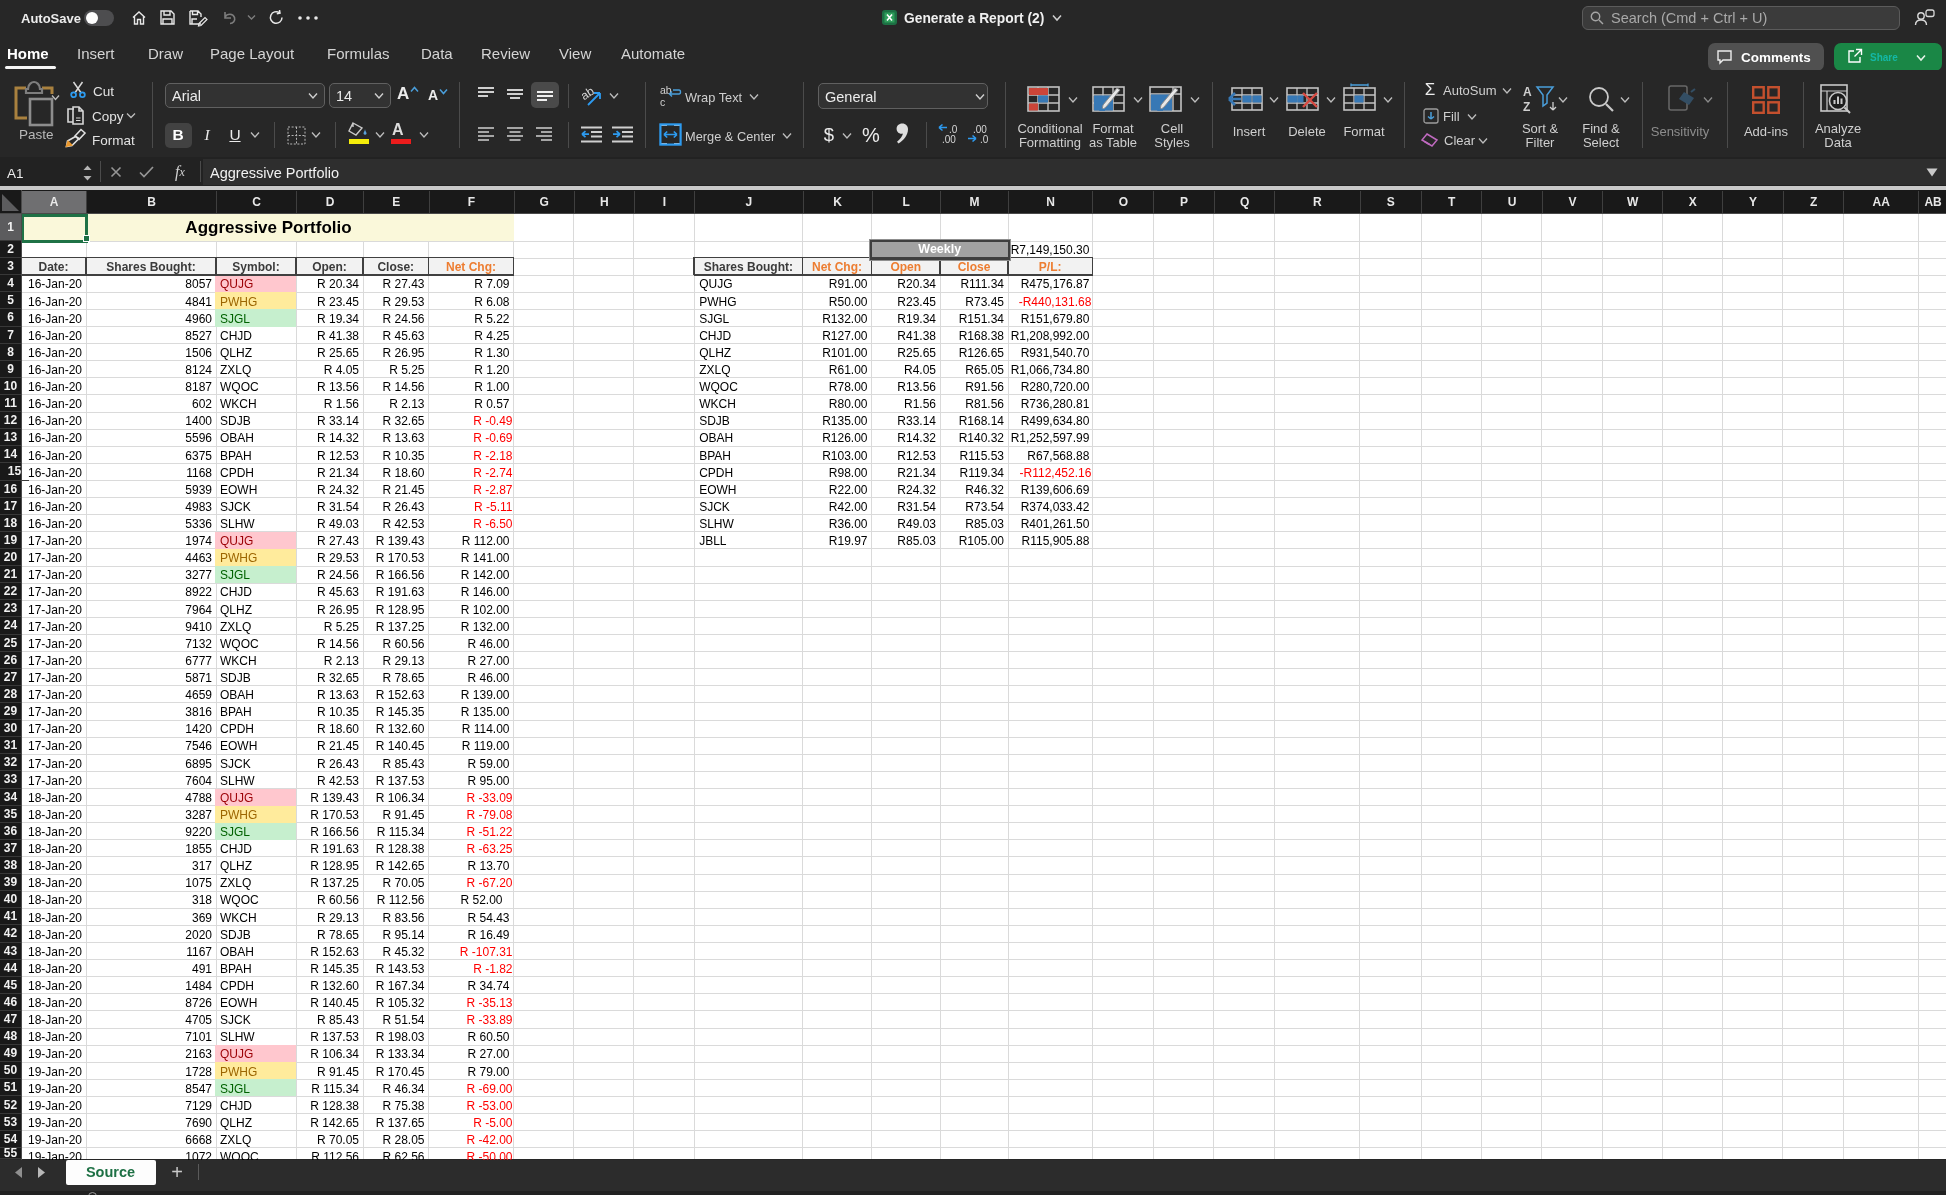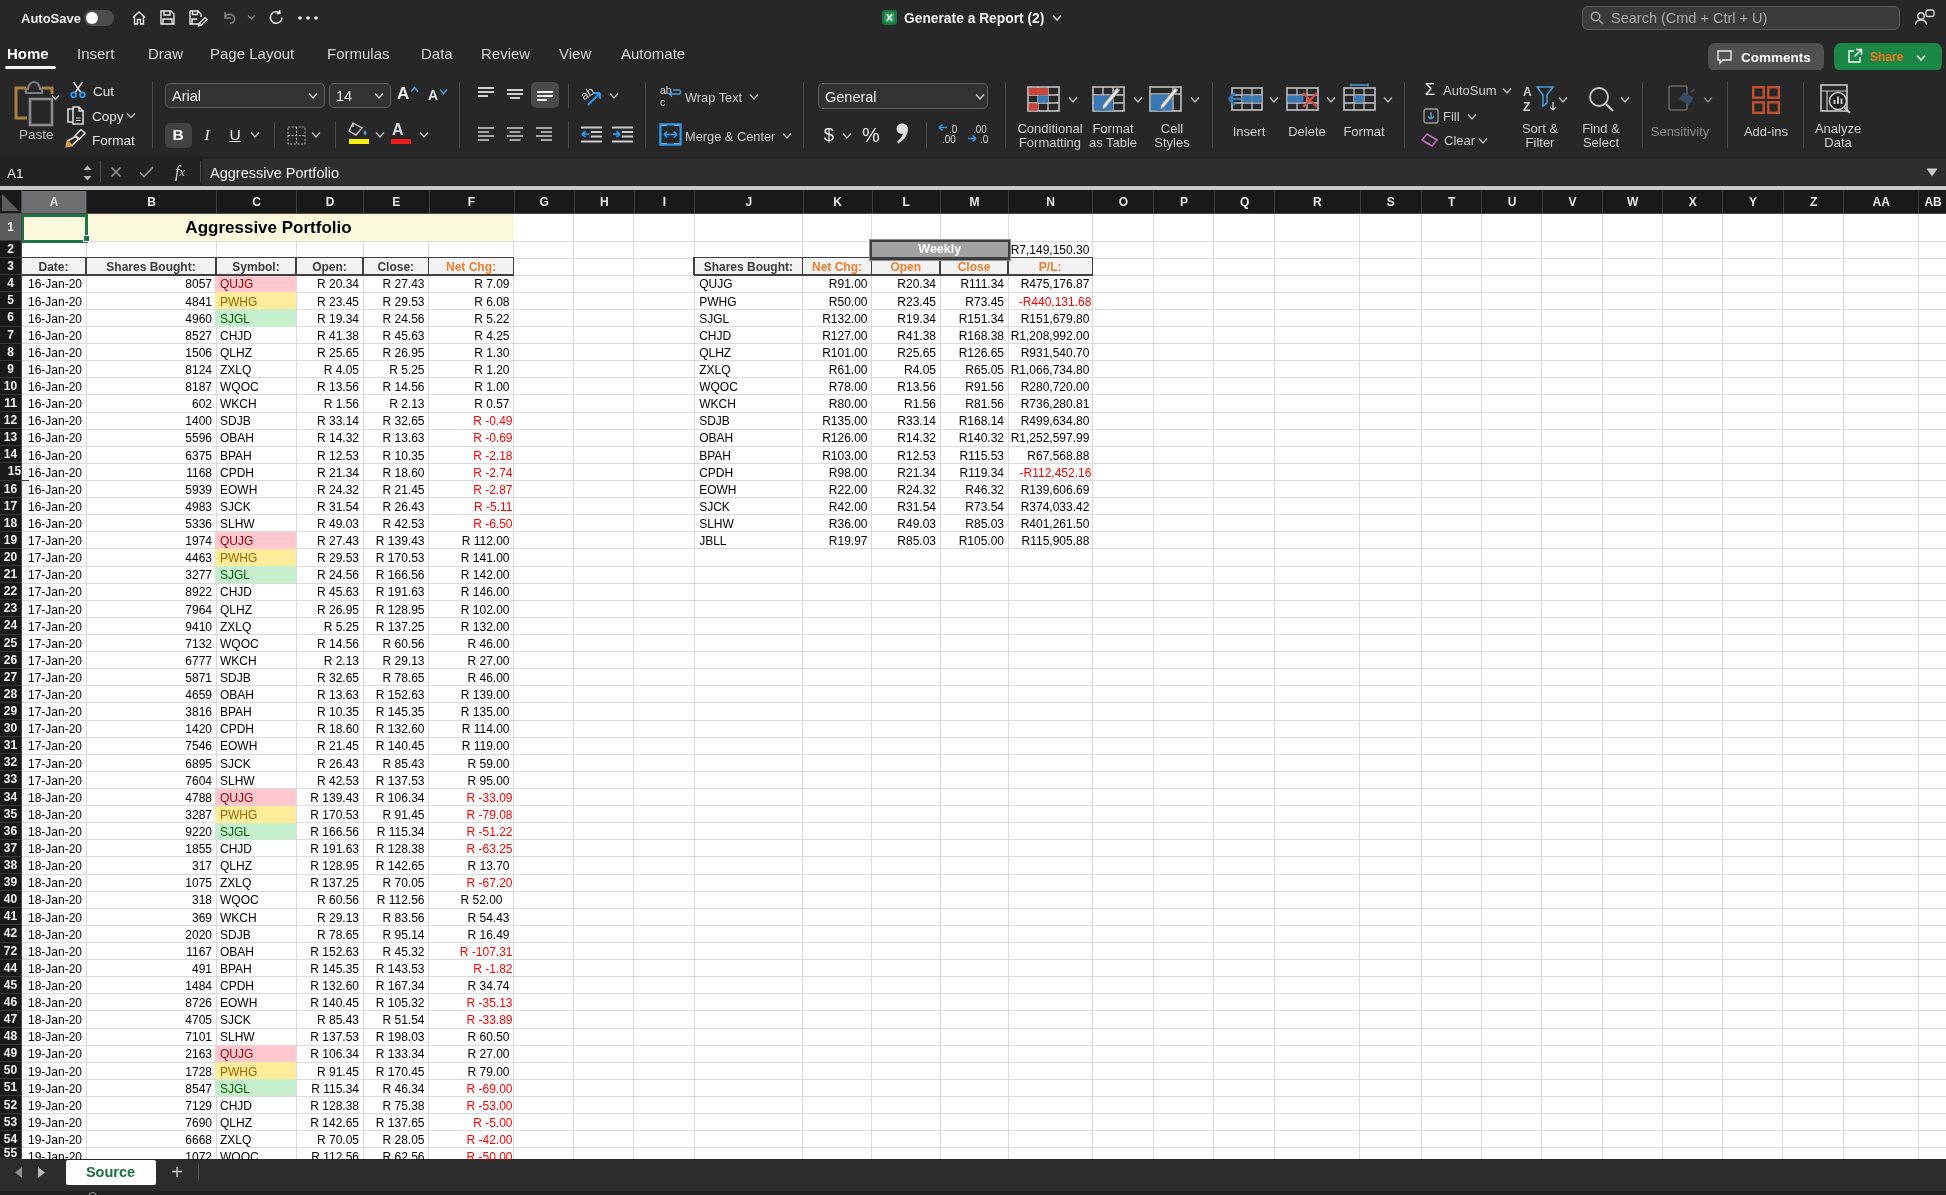--- a/index.html
+++ b/index.html
@@ -611,21 +611,21 @@
 <div class="rlab ct" style="left:0px;top:771.41px;width:21px;height:17.11px;background:transparent;border-bottom:1px solid #383838;">33</div>
 <div class="rlab ct" style="left:0px;top:788.52px;width:21px;height:17.11px;background:transparent;border-bottom:1px solid #383838;">34</div>
 <div class="rlab ct" style="left:0px;top:805.63px;width:21px;height:17.11px;background:transparent;border-bottom:1px solid #383838;">35</div>
 <div class="rlab ct" style="left:0px;top:822.74px;width:21px;height:17.11px;background:transparent;border-bottom:1px solid #383838;">36</div>
 <div class="rlab ct" style="left:0px;top:839.85px;width:21px;height:17.11px;background:transparent;border-bottom:1px solid #383838;">37</div>
 <div class="rlab ct" style="left:0px;top:856.96px;width:21px;height:17.11px;background:transparent;border-bottom:1px solid #383838;">38</div>
 <div class="rlab ct" style="left:0px;top:874.07px;width:21px;height:17.11px;background:transparent;border-bottom:1px solid #383838;">39</div>
 <div class="rlab ct" style="left:0px;top:891.18px;width:21px;height:17.11px;background:transparent;border-bottom:1px solid #383838;">40</div>
 <div class="rlab ct" style="left:0px;top:908.29px;width:21px;height:17.11px;background:transparent;border-bottom:1px solid #383838;">41</div>
 <div class="rlab ct" style="left:0px;top:925.4px;width:21px;height:17.11px;background:transparent;border-bottom:1px solid #383838;">42</div>
-<div class="rlab ct" style="left:0px;top:942.51px;width:21px;height:17.11px;background:transparent;border-bottom:1px solid #383838;">72</div>
+<div class="rlab ct" style="left:0px;top:942.51px;width:21px;height:17.11px;background:transparent;border-bottom:1px solid #383838;">43</div>
 <div class="rlab ct" style="left:0px;top:959.62px;width:21px;height:17.11px;background:transparent;border-bottom:1px solid #383838;">44</div>
 <div class="rlab ct" style="left:0px;top:976.73px;width:21px;height:17.11px;background:transparent;border-bottom:1px solid #383838;">45</div>
 <div class="rlab ct" style="left:0px;top:993.84px;width:21px;height:17.11px;background:transparent;border-bottom:1px solid #383838;">46</div>
 <div class="rlab ct" style="left:0px;top:1010.95px;width:21px;height:17.11px;background:transparent;border-bottom:1px solid #383838;">47</div>
 <div class="rlab ct" style="left:0px;top:1028.06px;width:21px;height:17.11px;background:transparent;border-bottom:1px solid #383838;">48</div>
 <div class="rlab ct" style="left:0px;top:1045.17px;width:21px;height:17.11px;background:transparent;border-bottom:1px solid #383838;">49</div>
 <div class="rlab ct" style="left:0px;top:1062.28px;width:21px;height:17.11px;background:transparent;border-bottom:1px solid #383838;">50</div>
 <div class="rlab ct" style="left:0px;top:1079.39px;width:21px;height:17.11px;background:transparent;border-bottom:1px solid #383838;">51</div>
 <div class="rlab ct" style="left:0px;top:1096.5px;width:21px;height:17.11px;background:transparent;border-bottom:1px solid #383838;">52</div>
 <div class="rlab ct" style="left:0px;top:1113.61px;width:21px;height:17.11px;background:transparent;border-bottom:1px solid #383838;">53</div>
@@ -699,21 +699,21 @@
 <div style="left:1708px;top:43px;width:116px;height:28px;background:#505050;border-radius:7px;"></div>
 <svg style="left:1716px;top:49px" width="17" height="16" viewBox="0 0 17 16">
       <path d="M2 2 H15 V11 H7 L4 14 V11 H2 Z" fill="none" stroke="#ececec" stroke-width="1.4"></path>
     </svg>
 <div class="lt" style="left:1741px;top:48px;width:80px;height:18px;font-size:13.5px;font-weight:bold;color:#fff;">Comments</div>
 <div style="left:1834px;top:43px;width:108px;height:28px;background:#1a8746;border-radius:7px;"></div>
 <svg style="left:1846px;top:48px" width="17" height="17" viewBox="0 0 17 17">
       <path d="M8 3 H3 V14 H14 V9" fill="none" stroke="#fff" stroke-width="1.4"></path>
       <path d="M10 1.5 H15.5 V7 M15.5 1.5 L8.5 8.5" fill="none" stroke="#fff" stroke-width="1.4"></path>
     </svg>
-<div class="lt" style="left:1870px;top:48px;width:44px;height:18px;font-size:12px;font-weight:bold;color:#f97316;">Share</div>
+<div class="lt" style="left:1870px;top:48px;width:44px;height:18px;font-size:10px;font-weight:bold;color:#14b8a6;">Share</div>
 <svg style="left:1916px;top:54px" width="10" height="8" viewBox="0 0 10 8">
       <path d="M1 1.5 L5 6 L9 1.5" fill="none" stroke="#e8f3ea" stroke-width="1.5"></path>
     </svg>
 
 <div style="left:0;top:70px;width:1946px;height:87px;background:#272727;"></div>
 
 <div style="left:151.6px;top:82px;width:1px;height:66px;background:#4b4b4b;"></div>
 <div style="left:458.7px;top:82px;width:1px;height:66px;background:#4b4b4b;"></div>
 <div style="left:568.2px;top:84px;width:1px;height:24px;background:#4b4b4b;"></div>
 <div style="left:568.2px;top:122px;width:1px;height:26px;background:#4b4b4b;"></div>

